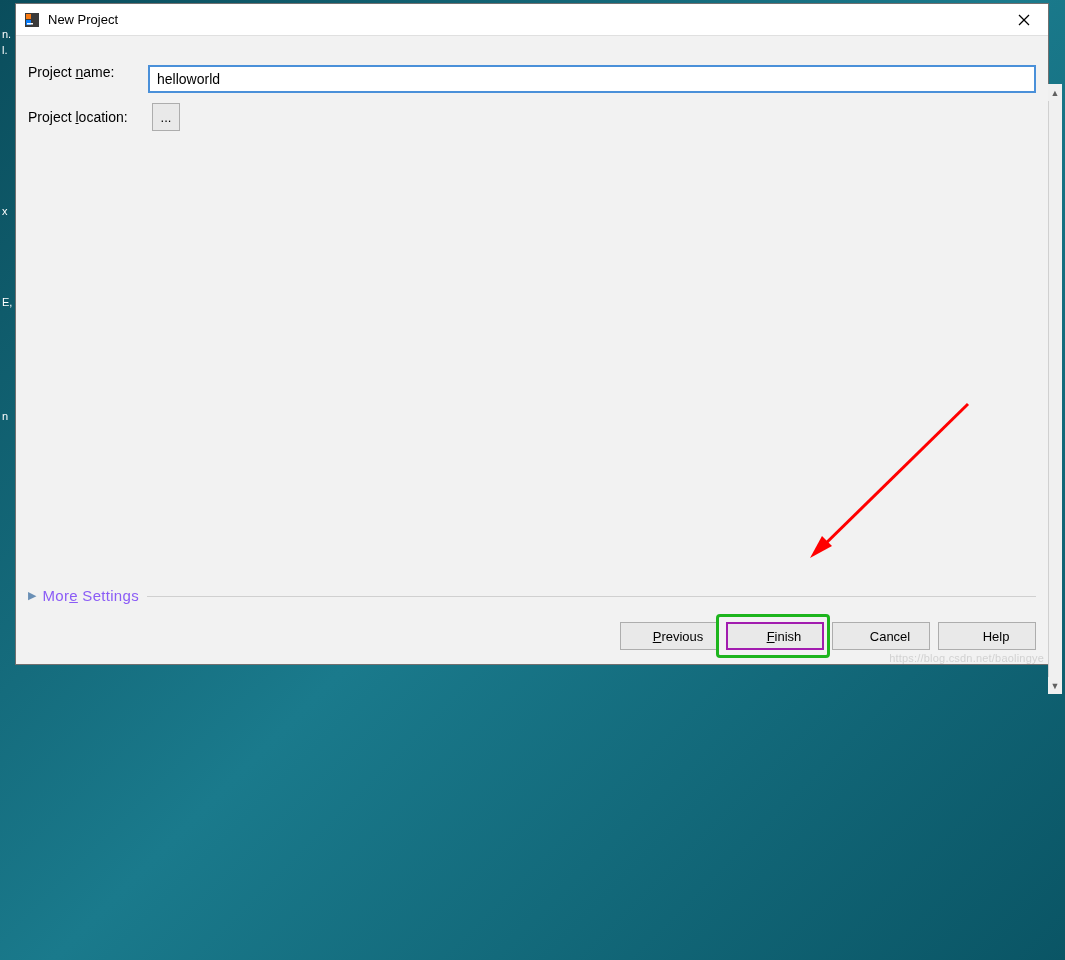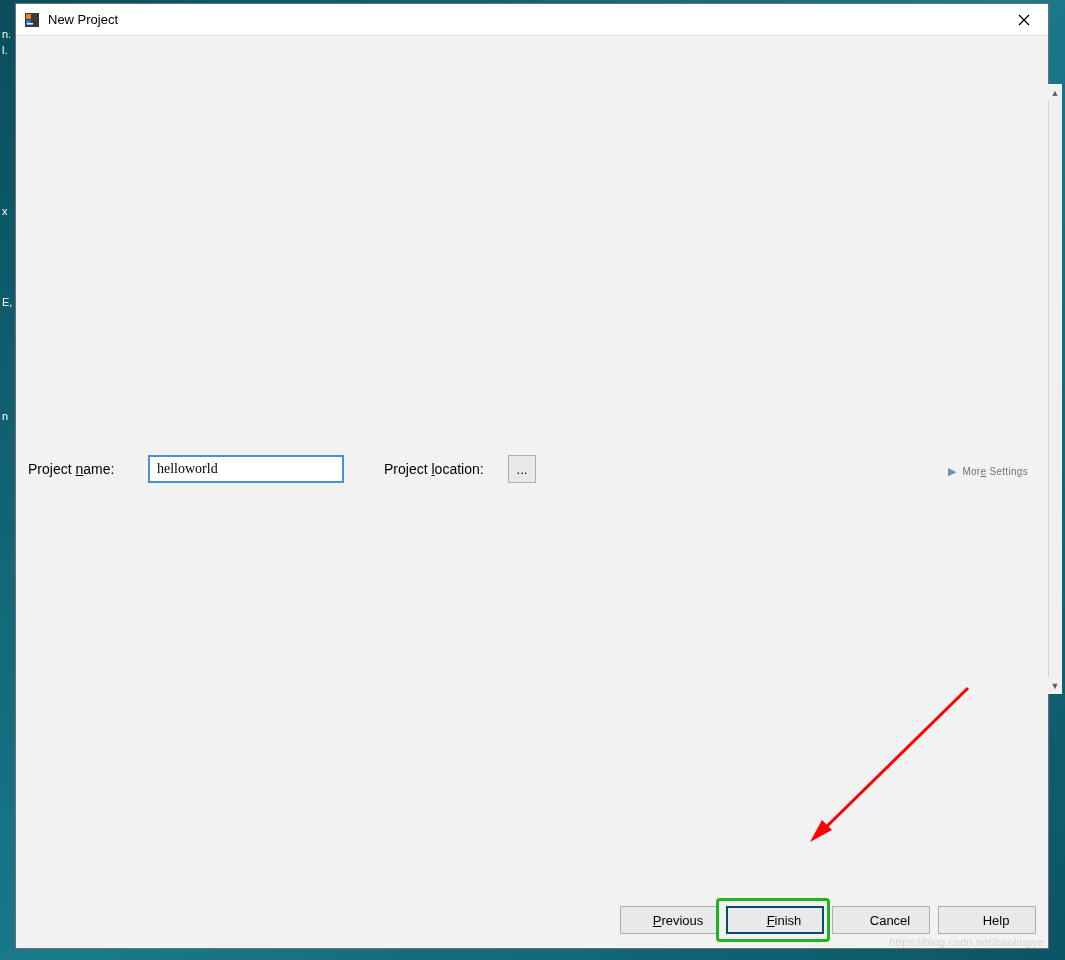--- a/index.html
+++ b/index.html
@@ -25,21 +25,21 @@
     .frag1 { top: 28px; }
     .frag2 { top: 44px; }
     .frag3 { top: 205px; }
     .frag4 { top: 296px; }
     .frag5 { top: 410px; }
     .dialog {
       position: absolute;
       left: 15px;
       top: 3px;
       width: 1034px;
-      height: 946px;
+      height: 662px;
       background: #f2f2f2;
       border: 1px solid #707070;
       display: flex;
       flex-direction: column;
     }
     .titlebar {
       height: 32px;
       background: #ffffff;
       display: flex;
       align-items: center;
@@ -64,46 +64,46 @@
       height: 30px;
       display: flex;
       align-items: center;
       justify-content: center;
       cursor: pointer;
     }
     .content {
       flex: 1;
       padding: 14px 12px 0 12px;
       display: flex;
-      flex-direction: row;
+      flex-direction: column;
       position: relative;
-      gap: 40px;
     }
     .form-row {
       display: flex;
       align-items: center;
       margin-bottom: 10px;
     }
     .form-label {
       width: 120px;
       font-size: 14px;
       color: #000;
     }
     .form-label .underline {
       text-decoration: underline;
     }
     .form-input {
       flex: 1;
       height: 28px;
       padding: 2px 8px;
       font-size: 14px;
-      font-family: Liberation Serif, serif;
+      font-family: Liberation Sans, sans-serif;
       border: 1px solid #adadad;
       background: #ffffff;
       outline: none;
+      margin-top: 15px;
     }
     .form-input.focused {
       border: 2px solid #4a90d9;
       padding: 1px 7px;
     }
     .location-row .form-input {
       background: #ffffff;
     }
     .browse-btn {
       width: 28px;
@@ -125,22 +125,22 @@
       align-items: center;
       padding: 4px 0 10px 0;
       cursor: pointer;
     }
     .more-settings-arrow {
       color: #6a8fb5;
       font-size: 11px;
       margin-right: 6px;
     }
     .more-settings-label {
-      font-size: 10px;
-      color: #737373;
+      font-size: 15px;
+      color: #8b5cf6;
       letter-spacing: 0.3px;
     }
     .more-settings-label .underline {
       text-decoration: underline;
     }
     .more-settings-line {
       flex: 1;
       height: 1px;
       background: #d0d0d0;
       margin-left: 8px;
@@ -160,21 +160,21 @@
       background: #e9e9e9;
       font-family: inherit;
       font-size: 13px;
       cursor: pointer;
       display: flex;
       align-items: center;
       justify-content: center;
       padding-left: 18px;
     }
     .dlg-btn.primary {
-      border: 2px solid #0c4a6e;
+      border: 2px solid #a21caf;
       background: #e9e9e9;
       text-align: center;
     }
     .dlg-btn .underline {
       text-decoration: underline;
     }
     .finish-highlight {
       position: absolute;
       border: 3px solid #1db51d;
       border-radius: 4px;

